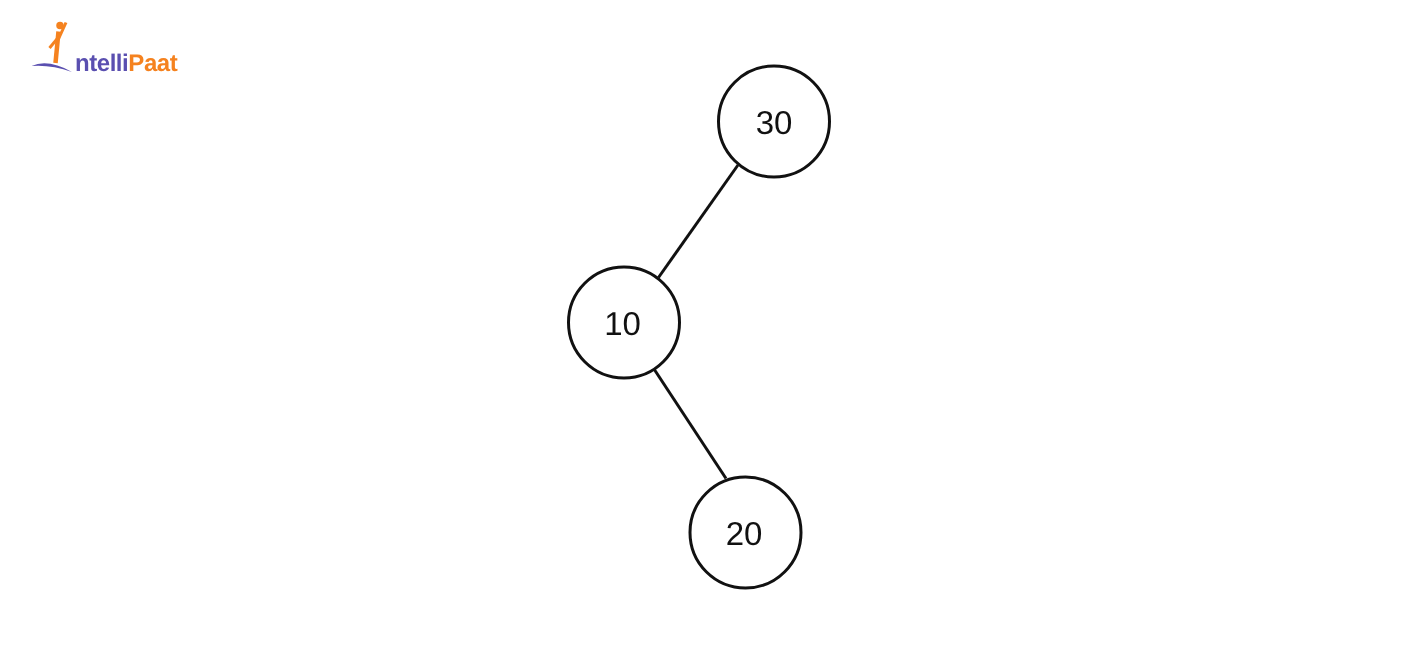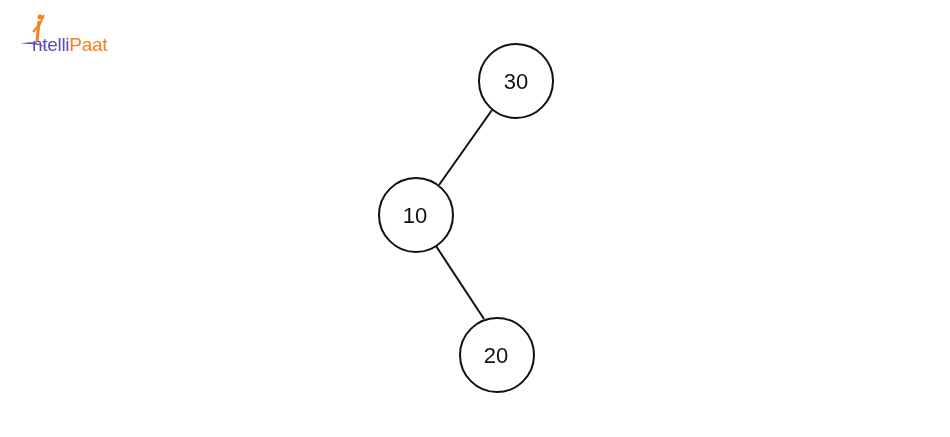--- a/index.html
+++ b/index.html
@@ -1,19 +1,19 @@
 <!DOCTYPE html>
 <html><head>
   <meta charset="utf-8">
   <style>
     html, body { margin:0; padding:0; background:#ffffff; }
     body { width:950px; height:437px; position:relative; overflow:hidden; font-family:"Liberation Sans", sans-serif; }
     .logo { position:absolute; left:18px; top:12px; height:40px; display:flex; align-items:flex-end; }
     .logo svg { position:absolute; left:0; top:0; }
-    .logo-text { position:absolute; left:14px; top:22px; font-size:19px; font-weight:normal; letter-spacing:-0.3px; white-space:nowrap; }
+    .logo-text { position:absolute; left:32px; top:22px; font-size:16px; font-weight:bold; letter-spacing:-0.3px; white-space:nowrap; }
     .logo-intelli { color:#5a4fb0; }
     .logo-paat { color:#f5821f; }
     svg.tree { position:absolute; left:0; top:0; }
     .node-label { font-family:"Liberation Sans", sans-serif; font-size:22px; fill:#111; }
   </style>
 </head>
 <body>
 
 <div class="logo">
   <svg width="40" height="42" viewBox="0 0 40 42">

